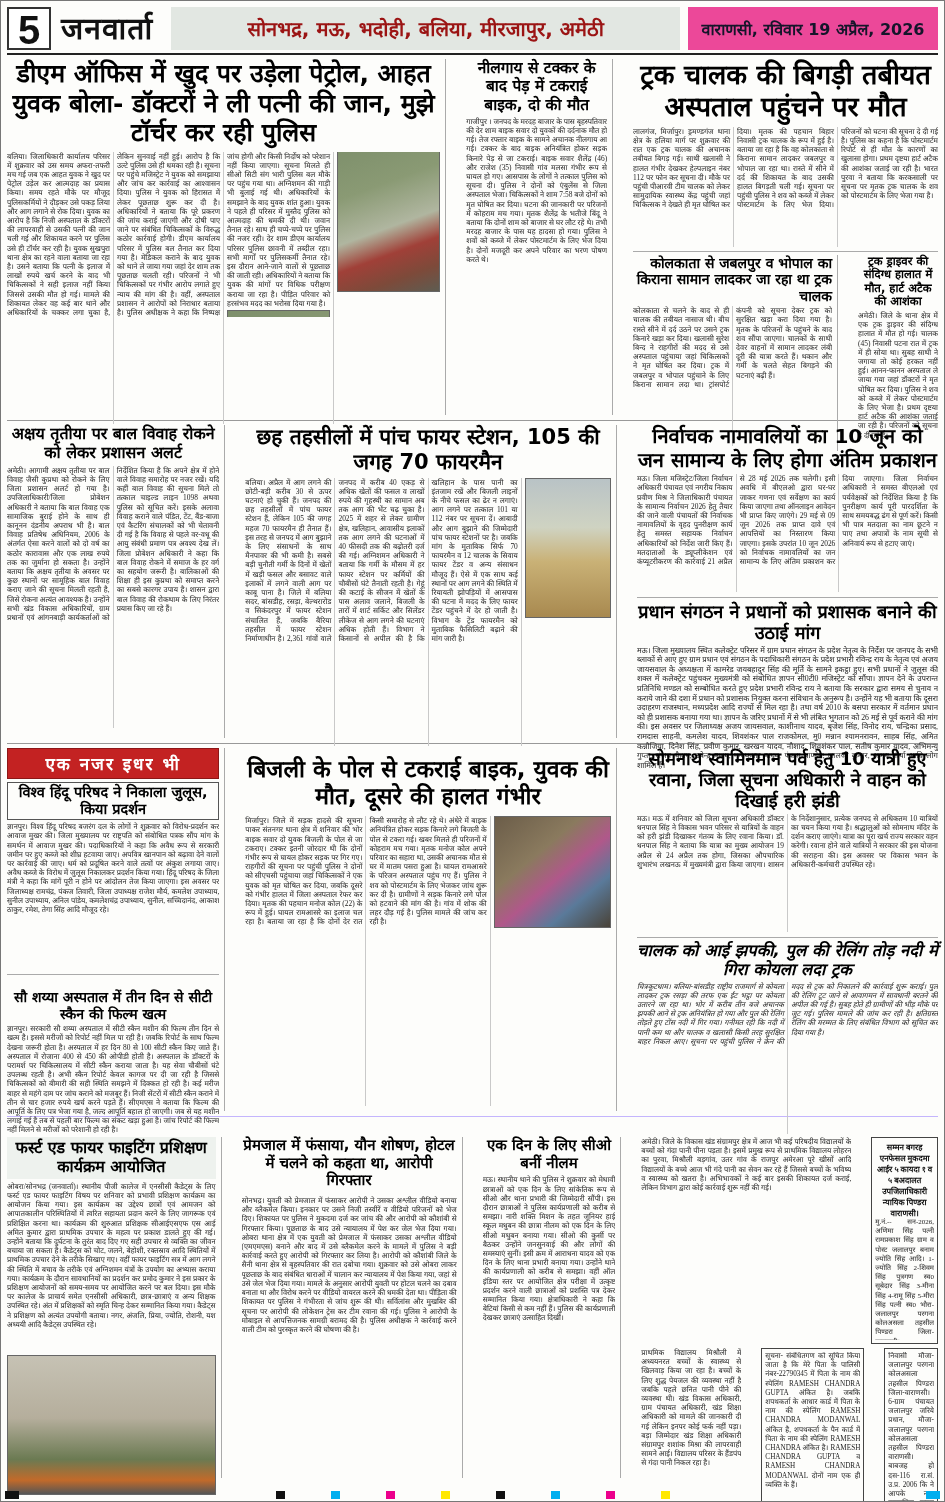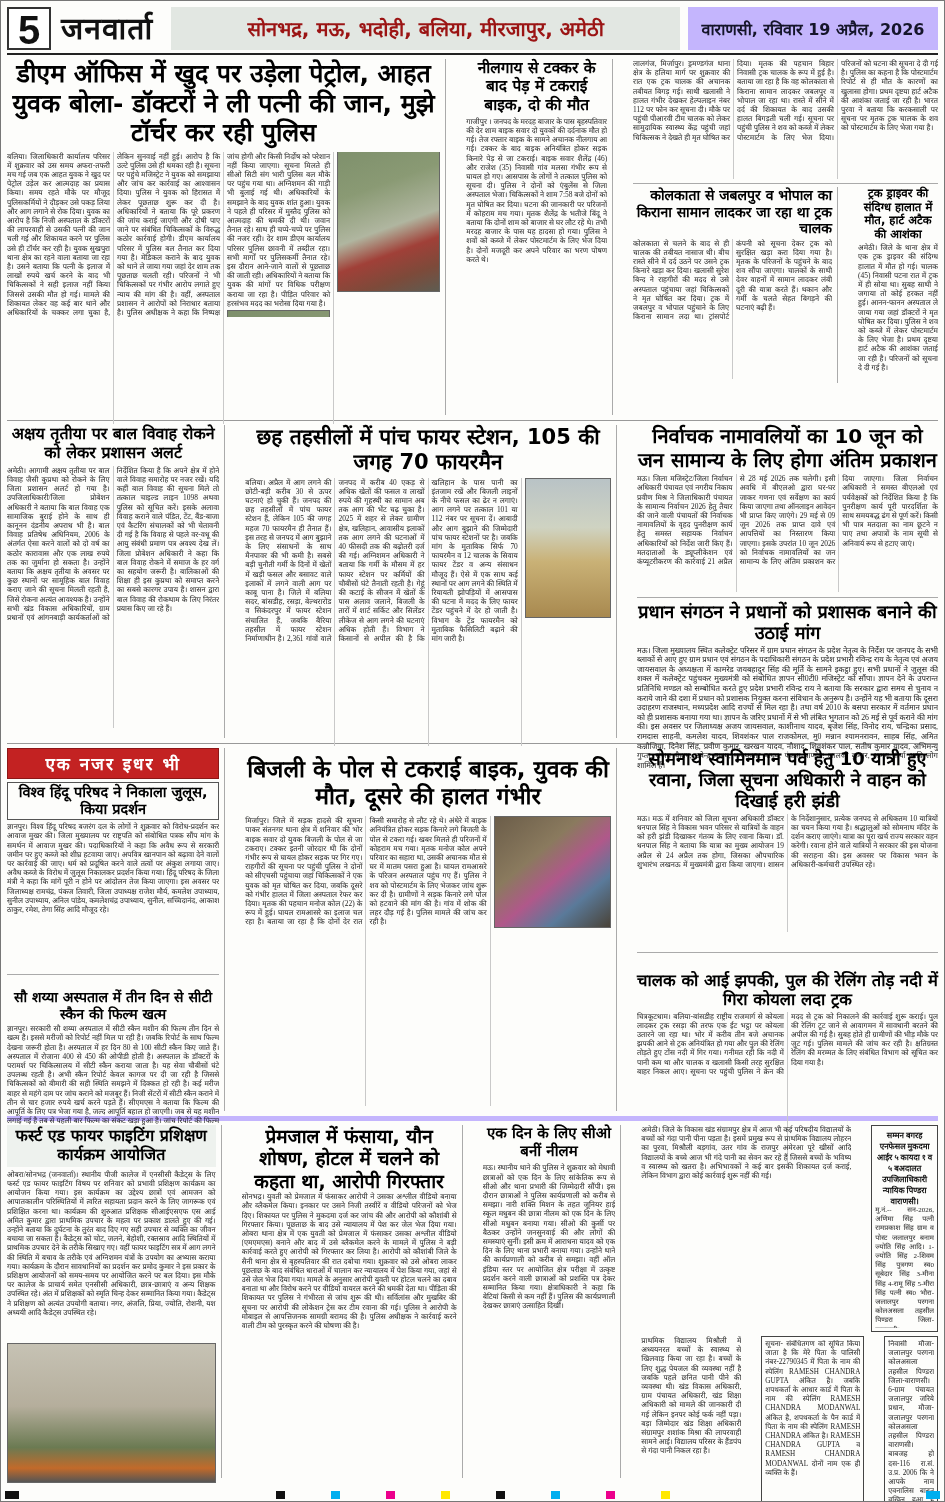--- a/index.html
+++ b/index.html
@@ -10,36 +10,36 @@
     position:relative; padding:6px 6px 12px 6px; overflow:hidden;
     border:1px solid #777;
   }
   
   .masthead { display:flex; align-items:stretch; gap:8px; height:48px; margin-bottom:4px; border-bottom:2px solid #222; padding-bottom:3px;}
   .pageno { width:44px; border:2px solid #333; background:#fff; font-family:"Liberation Sans",sans-serif;
     font-weight:bold; font-size:40px; line-height:42px; text-align:center; }
   .paper-name { font-family:"DejaVu Sans",sans-serif; font-weight:bold; font-size:30px; line-height:44px; letter-spacing:1px; padding:0 10px 0 2px; white-space:nowrap;}
   .editions { flex:1; background:#e2e7e2; color:#9b1414; font-weight:bold; font-size:20px;
     display:flex; align-items:center; justify-content:center; font-family:"DejaVu Sans",sans-serif;}
-  .dateline { width:250px; background:#c4b5fd; color:#15152a; font-weight:bold; font-size:16px;
+  .dateline { width:250px; background:#ec4899; color:#15152a; font-weight:bold; font-size:16px;
     display:flex; align-items:center; justify-content:center; font-family:"DejaVu Sans",sans-serif;}
   
   .h-xl { font-family:"DejaVu Sans",sans-serif; font-weight:bold; text-align:center; line-height:1.18; color:#000;}
   .body-txt { font-size:7.4px; line-height:9.2px; text-align:justify; overflow:hidden; color:#1c1c1c;}
   .cols-2 { column-count:2; column-gap:7px; column-rule:1px solid #c9c9c9;}
   .cols-3 { column-count:3; column-gap:7px; column-rule:1px solid #c9c9c9;}
   .cols-4 { column-count:4; column-gap:7px; column-rule:1px solid #c9c9c9;}
   .row { display:flex; gap:20px; }
   .vline-r { border-right:1px solid #aaa; padding-right:5px; }
   .photo { width:100%; border:1px solid #666; }
   
   .row1 { height:356px; margin-bottom:5px; }
   .row2 { height:318px; margin-bottom:5px; border-top:1px solid #999; padding-top:4px;}
   .row3 { height:368px; margin-bottom:5px; border-top:1px solid #999; padding-top:4px;}
-  .row4 { height:362px; border-top:5px solid #c4b5fd; padding-top:4px;}
+  .row4 { height:362px; border-top:1px solid #c4b5fd; padding-top:20px;}
   .c-a { width:455px; } .c-b { width:152px; } .c-c { width:316px; }
   .c-d { width:226px; } .c-e { width:385px; } .c-f { width:312px; }
   .c-g { width:226px; } .c-h { width:233px; } .c-i { width:146px; } .c-j { width:313px; }
   .banner-red { background:#c32222; color:#fff; font-family:"DejaVu Sans",sans-serif; font-weight:bold;
     font-size:17px; text-align:center; padding:3px 12px; border:1px solid #8c1717; margin-bottom:3px; letter-spacing:2px;}
   .boxed { border:1px solid #444; padding:3px; }
   .notice-title { font-weight:bold; font-size:8px; text-align:center; }
   .photo-art1 { height:148px; background:
       linear-gradient(160deg,#7d8f6b 0%,#8a9a74 30%,#b0b6a0 55%,#a04038 70%,#7d4a3a 85%,#5d5d52 100%);}
   .photo-fire { height:140px; background:
@@ -73,20 +73,21 @@
       <div class="body-txt cols-4" style="height:272px;">
         <span>बलिया। जिलाधिकारी कार्यालय परिसर में शुक्रवार को उस समय अफरा-तफरी मच गई जब एक आहत युवक ने खुद पर पेट्रोल उड़ेल कर आत्मदाह का प्रयास किया। समय रहते मौके पर मौजूद पुलिसकर्मियों ने दौड़कर उसे पकड़ लिया और आग लगाने से रोक दिया। युवक का आरोप है कि निजी अस्पताल के डॉक्टरों की लापरवाही से उसकी पत्नी की जान चली गई और शिकायत करने पर पुलिस उसे ही टॉर्चर कर रही है। युवक सुखपुरा थाना क्षेत्र का रहने वाला बताया जा रहा है। उसने बताया कि पत्नी के इलाज में लाखों रुपये खर्च करने के बाद भी चिकित्सकों ने सही इलाज नहीं किया जिससे उसकी मौत हो गई। मामले की शिकायत लेकर वह कई बार थाने और अधिकारियों के चक्कर लगा चुका है, लेकिन सुनवाई नहीं हुई। आरोप है कि उल्टे पुलिस उसे ही धमका रही है। सूचना पर पहुंचे मजिस्ट्रेट ने युवक को समझाया और जांच कर कार्रवाई का आश्वासन दिया। पुलिस ने युवक को हिरासत में लेकर पूछताछ शुरू कर दी है। अधिकारियों ने बताया कि पूरे प्रकरण की जांच कराई जाएगी और दोषी पाए जाने पर संबंधित चिकित्सकों के विरुद्ध कठोर कार्रवाई होगी। डीएम कार्यालय परिसर में पुलिस बल तैनात कर दिया गया है। मेडिकल कराने के बाद युवक को थाने ले जाया गया जहां देर शाम तक पूछताछ चलती रही। परिजनों ने भी चिकित्सकों पर गंभीर आरोप लगाते हुए न्याय की मांग की है। वहीं, अस्पताल प्रशासन ने आरोपों को निराधार बताया है। पुलिस अधीक्षक ने कहा कि निष्पक्ष जांच होगी और किसी निर्दोष को परेशान नहीं किया जाएगा। सूचना मिलते ही सीओ सिटी संग भारी पुलिस बल मौके पर पहुंच गया था। अग्निशमन की गाड़ी भी बुलाई गई थी। अधिकारियों के समझाने के बाद युवक शांत हुआ। युवक ने पहले ही परिसर में मुस्तैद पुलिस को आत्मदाह की धमकी दी थी। जवान तैनात रहे। साथ ही चप्पे-चप्पे पर पुलिस की नजर रही। देर शाम डीएम कार्यालय परिसर पुलिस छावनी में तब्दील रहा। सभी मार्गों पर पुलिसकर्मी तैनात रहे। इस दौरान आने-जाने वालों से पूछताछ की जाती रही। अधिकारियों ने बताया कि युवक की मांगों पर विधिक परीक्षण कराया जा रहा है। पीड़ित परिवार को हरसंभव मदद का भरोसा दिया गया है।</span>
         <span class="photo photo-art1" style="display:block; margin:2px 0;"></span>
       </div>
     </div>
     <div class="c-b vline-r">
       <div class="h-xl" style="font-size:15.5px; margin-bottom:3px;">नीलगाय से टक्कर के बाद पेड़ में टकराई बाइक, दो की मौत</div>
       <div class="body-txt" style="height:304px;">गाजीपुर । जनपद के मरदह बाजार के पास बृहस्पतिवार की देर शाम बाइक सवार दो युवकों की दर्दनाक मौत हो गई। तेज रफ्तार बाइक के सामने अचानक नीलगाय आ गई। टक्कर के बाद बाइक अनियंत्रित होकर सड़क किनारे पेड़ से जा टकराई। बाइक सवार शैलेंद्र (46) और राजेश (35) निवासी गांव मलसा गंभीर रूप से घायल हो गए। आसपास के लोगों ने तत्काल पुलिस को सूचना दी। पुलिस ने दोनों को एंबुलेंस से जिला अस्पताल भेजा। चिकित्सकों ने शाम 7:58 बजे दोनों को मृत घोषित कर दिया। घटना की जानकारी पर परिजनों में कोहराम मच गया। मृतक शैलेंद्र के भतीजे बिंदू ने बताया कि दोनों शाम को बाजार से घर लौट रहे थे। तभी मरदह बाजार के पास यह हादसा हो गया। पुलिस ने शवों को कब्जे में लेकर पोस्टमार्टम के लिए भेज दिया है। दोनों मजदूरी कर अपने परिवार का भरण पोषण करते थे।</div>
     </div>
     <div class="c-c">
+      <div class="h-xl" style="font-size:27px; margin-bottom:4px;">ट्रक चालक की बिगड़ी तबीयत अस्पताल पहुंचने पर मौत</div>
       <div class="body-txt cols-3" style="height:120px;">लालगंज, मिर्जापुर। ड्रमण्डगंज थाना क्षेत्र के हलिया मार्ग पर शुक्रवार की रात एक ट्रक चालक की अचानक तबीयत बिगड़ गई। साथी खलासी ने हालत गंभीर देखकर हेल्पलाइन नंबर 112 पर फोन कर सूचना दी। मौके पर पहुंची पीआरवी टीम चालक को लेकर सामुदायिक स्वास्थ्य केंद्र पहुंची जहां चिकित्सक ने देखते ही मृत घोषित कर दिया। मृतक की पहचान बिहार निवासी ट्रक चालक के रूप में हुई है। बताया जा रहा है कि वह कोलकाता से किराना सामान लादकर जबलपुर व भोपाल जा रहा था। रास्ते में सीने में दर्द की शिकायत के बाद उसकी हालत बिगड़ती चली गई। सूचना पर पहुंची पुलिस ने शव को कब्जे में लेकर पोस्टमार्टम के लिए भेज दिया। परिजनों को घटना की सूचना दे दी गई है। पुलिस का कहना है कि पोस्टमार्टम रिपोर्ट से ही मौत के कारणों का खुलासा होगा। प्रथम दृष्टया हार्ट अटैक की आशंका जताई जा रही है। भारत पुरवा ने बताया कि करकसाली पर सूचना पर मृतक ट्रक चालक के शव को पोस्टमार्टम के लिए भेजा गया है।</div>
       <div class="row" style="margin-top:4px; border-top:1px solid #aaa; padding-top:3px;">
         <div style="width:205px;" class="vline-r">
           <div class="h-xl" style="font-size:14px; margin-bottom:2px;text-align:right;">कोलकाता से जबलपुर व भोपाल का किराना सामान लादकर जा रहा था ट्रक चालक</div>
           <div class="body-txt cols-2" style="height:140px;">कोलकाता से चलने के बाद से ही चालक की तबीयत नासाज थी। बीच रास्ते सीने में दर्द उठने पर उसने ट्रक किनारे खड़ा कर दिया। खलासी सुरेश बिन्द ने राहगीरों की मदद से उसे अस्पताल पहुंचाया जहां चिकित्सकों ने मृत घोषित कर दिया। ट्रक में जबलपुर व भोपाल पहुंचाने के लिए किराना सामान लदा था। ट्रांसपोर्ट कंपनी को सूचना देकर ट्रक को सुरक्षित खड़ा करा दिया गया है। मृतक के परिजनों के पहुंचने के बाद शव सौंपा जाएगा। चालकों के साथी देवर वाहनों में सामान लादकर लंबी दूरी की यात्रा करते हैं। थकान और गर्मी के चलते सेहत बिगड़ने की घटनाएं बढ़ी हैं।</div>
         </div>
         <div style="flex:1;">
           <div class="h-xl" style="font-size:11.5px; margin-bottom:2px;">ट्रक ड्राइवर की संदिग्ध हालात में मौत, हार्ट अटैक की आशंका</div>
           <div class="body-txt" style="height:140px;">अमेठी। जिले के थाना क्षेत्र में एक ट्रक ड्राइवर की संदिग्ध हालात में मौत हो गई। चालक (45) निवासी पटना रात में ट्रक में ही सोया था। सुबह साथी ने जगाया तो कोई हरकत नहीं हुई। आनन-फानन अस्पताल ले जाया गया जहां डॉक्टरों ने मृत घोषित कर दिया। पुलिस ने शव को कब्जे में लेकर पोस्टमार्टम के लिए भेजा है। प्रथम दृष्टया हार्ट अटैक की आशंका जताई जा रही है। परिजनों को सूचना दे दी गई है।</div>
         </div>
@@ -135,35 +136,35 @@
       <div class="body-txt cols-3" style="height:290px;">
         <span>मिर्जापुर। जिले में सड़क हादसे की सूचना पाकर संतनगर थाना क्षेत्र में शनिवार की भोर बाइक सवार दो युवक बिजली के पोल से जा टकराए। टक्कर इतनी जोरदार थी कि दोनों गंभीर रूप से घायल होकर सड़क पर गिर गए। राहगीरों की सूचना पर पहुंची पुलिस ने दोनों को सीएचसी पहुंचाया जहां चिकित्सकों ने एक युवक को मृत घोषित कर दिया, जबकि दूसरे को गंभीर हालत में जिला अस्पताल रेफर कर दिया। मृतक की पहचान मनोज कोल (22) के रूप में हुई। घायल रामआसरे का इलाज चल रहा है। बताया जा रहा है कि दोनों देर रात किसी समारोह से लौट रहे थे। अंधेरे में बाइक अनियंत्रित होकर सड़क किनारे लगे बिजली के पोल से टकरा गई। खबर मिलते ही परिजनों में कोहराम मच गया। मृतक मनोज कोल अपने परिवार का सहारा था, उसकी अचानक मौत से घर में मातम पसरा हुआ है। घायल रामआसरे के परिजन अस्पताल पहुंच गए हैं। पुलिस ने शव को पोस्टमार्टम के लिए भेजकर जांच शुरू कर दी है। ग्रामीणों ने सड़क किनारे लगे पोल को हटवाने की मांग की है। गांव में शोक की लहर दौड़ गई है। पुलिस मामले की जांच कर रही है।</span>
         <span class="photo photo-bijli" style="display:block; margin:2px 0;"></span>
       </div>
     </div>
     <div class="c-f">
       <div>
         <div class="h-xl" style="font-size:18px; margin-bottom:2px;">सोमनाथ स्वामिनमान पर्व हेतु 10 यात्री हुए रवाना, जिला सूचना अधिकारी ने वाहन को दिखाई हरी झंडी</div>
         <div class="body-txt cols-2" style="height:118px;">मऊ। मऊ में शनिवार को जिला सूचना अधिकारी डॉक्टर धनपाल सिंह ने विकास भवन परिसर से यात्रियों के वाहन को हरी झंडी दिखाकर गंतव्य के लिए रवाना किया। डॉ. धनपाल सिंह ने बताया कि यात्रा का मुख्य आयोजन 19 अप्रैल से 24 अप्रैल तक होगा, जिसका औपचारिक शुभारंभ लखनऊ में मुख्यमंत्री द्वारा किया जाएगा। शासन के निर्देशानुसार, प्रत्येक जनपद से अधिकतम 10 यात्रियों का चयन किया गया है। श्रद्धालुओं को सोमनाथ मंदिर के दर्शन कराए जाएंगे। यात्रा का पूरा खर्च राज्य सरकार वहन करेगी। रवाना होने वाले यात्रियों ने सरकार की इस योजना की सराहना की। इस अवसर पर विकास भवन के अधिकारी-कर्मचारी उपस्थित रहे।</div>
       </div>
-      <div style="margin-top:20px; border-top:1px solid #aaa; padding-top:18px;">
+      <div style="margin-top:5px; border-top:1px solid #aaa; padding-top:3px;font-style:italic;">
         <div class="h-xl" style="font-size:16.5px; margin-bottom:2px;">चालक को आई झपकी, पुल की रेलिंग तोड़ नदी में गिरा कोयला लदा ट्रक</div>
         <div class="body-txt cols-2" style="height:152px;">चित्रकूटधाम। बलिया-बांसडीह राष्ट्रीय राजमार्ग से कोयला लादकर ट्रक रसड़ा की तरफ एक ईंट भट्ठा पर कोयला उतारने जा रहा था। भोर में करीब तीन बजे अचानक झपकी आने से ट्रक अनियंत्रित हो गया और पुल की रेलिंग तोड़ते हुए टोंस नदी में गिर गया। गनीमत रही कि नदी में पानी कम था और चालक व खलासी किसी तरह सुरक्षित बाहर निकल आए। सूचना पर पहुंची पुलिस ने क्रेन की मदद से ट्रक को निकालने की कार्रवाई शुरू कराई। पुल की रेलिंग टूट जाने से आवागमन में सावधानी बरतने की अपील की गई है। सुबह होते ही ग्रामीणों की भीड़ मौके पर जुट गई। पुलिस मामले की जांच कर रही है। क्षतिग्रस्त रेलिंग की मरम्मत के लिए संबंधित विभाग को सूचित कर दिया गया है।</div>
       </div>
     </div>
   </div>
 
   <div class="row row4">
     <div class="c-g vline-r">
       <div class="h-xl" style="font-size:16px; margin-bottom:3px; background:#eef2ee; padding:2px;">फर्स्ट एड फायर फाइटिंग प्रशिक्षण कार्यक्रम आयोजित</div>
       <div class="body-txt" style="height:170px;">ओबरा/सोनभद्र (जनवार्ता)। स्थानीय पीजी कालेज में एनसीसी कैडेट्स के लिए फर्स्ट एड फायर फाइटिंग विषय पर शनिवार को प्रभावी प्रशिक्षण कार्यक्रम का आयोजन किया गया। इस कार्यक्रम का उद्देश्य छात्रों एवं आमजन को आपातकालीन परिस्थितियों में त्वरित सहायता प्रदान करने के लिए जागरूक एवं प्रशिक्षित करना था। कार्यक्रम की शुरुआत प्रशिक्षक सीआईएसएफ एस आई अमित कुमार द्वारा प्राथमिक उपचार के महत्व पर प्रकाश डालते हुए की गई। उन्होंने बताया कि दुर्घटना के तुरंत बाद दिए गए सही उपचार से व्यक्ति का जीवन बचाया जा सकता है। कैडेट्स को चोट, जलने, बेहोशी, रक्तस्राव आदि स्थितियों में प्राथमिक उपचार देने के तरीके सिखाए गए। वहीं फायर फाइटिंग सत्र में आग लगने की स्थिति में बचाव के तरीके एवं अग्निशमन यंत्रों के उपयोग का अभ्यास कराया गया। कार्यक्रम के दौरान सावधानियों का प्रदर्शन कर प्रमोद कुमार ने इस प्रकार के प्रशिक्षण आयोजनों को समय-समय पर आयोजित करने पर बल दिया। इस मौके पर कालेज के प्राचार्य समेत एनसीसी अधिकारी, छात्र-छात्राएं व अन्य शिक्षक उपस्थित रहे। अंत में प्रशिक्षकों को स्मृति चिन्ह देकर सम्मानित किया गया। कैडेट्स ने प्रशिक्षण को अत्यंत उपयोगी बताया। नगर, अंजलि, प्रिया, ज्योति, रोशनी, यश अध्ययी आदि कैडेट्स उपस्थित रहे।</div>
       <div class="photo photo-aid" style="margin-top:3px;"></div>
     </div>
     <div class="c-h vline-r">
-      <div class="h-xl" style="font-size:19px; margin-bottom:0;">प्रेमजाल में फंसाया, यौन शोषण, होटल में चलने को कहता था, आरोपी गिरफ्तार</div>
+      <div class="h-xl" style="font-size:15px; margin-bottom:6px;">प्रेमजाल में फंसाया, यौन शोषण, होटल में चलने को कहता था, आरोपी गिरफ्तार</div>
       <div class="body-txt" style="height:312px;">सोनभद्र। युवती को प्रेमजाल में फंसाकर आरोपी ने उसका अश्लील वीडियो बनाया और ब्लैकमेल किया। इनकार पर उसने निजी तस्वीरें व वीडियो परिजनों को भेज दिए। शिकायत पर पुलिस ने मुकदमा दर्ज कर जांच की और आरोपी को कौशांबी से गिरफ्तार किया। पूछताछ के बाद उसे न्यायालय में पेश कर जेल भेज दिया गया। ओबरा थाना क्षेत्र में एक युवती को प्रेमजाल में फंसाकर उसका अश्लील वीडियो (एमएमएस) बनाने और बाद में उसे ब्लैकमेल करने के मामले में पुलिस ने बड़ी कार्रवाई करते हुए आरोपी को गिरफ्तार कर लिया है। आरोपी को कौशांबी जिले के सैनी थाना क्षेत्र से बृहस्पतिवार की रात दबोचा गया। शुक्रवार को उसे ओबरा लाकर पूछताछ के बाद संबंधित धाराओं में चालान कर न्यायालय में पेश किया गया, जहां से उसे जेल भेज दिया गया। मामले के अनुसार आरोपी युवती पर होटल चलने का दबाव बनाता था और विरोध करने पर वीडियो वायरल करने की धमकी देता था। पीड़िता की शिकायत पर पुलिस ने गंभीरता से जांच शुरू की थी। सर्विलांस और मुखबिर की सूचना पर आरोपी की लोकेशन ट्रेस कर टीम रवाना की गई। पुलिस ने आरोपी के मोबाइल से आपत्तिजनक सामग्री बरामद की है। पुलिस अधीक्षक ने कार्रवाई करने वाली टीम को पुरस्कृत करने की घोषणा की है।</div>
     </div>
     <div class="c-i vline-r">
       <div class="h-xl" style="font-size:15px; margin-bottom:3px;">एक दिन के लिए सीओ बनीं नीलम</div>
       <div class="body-txt" style="height:312px;">मऊ। स्थानीय थाने की पुलिस ने शुक्रवार को मेधावी छात्राओं को एक दिन के लिए सांकेतिक रूप से सीओ और थाना प्रभारी की जिम्मेदारी सौंपी। इस दौरान छात्राओं ने पुलिस कार्यप्रणाली को करीब से समझा। नारी शक्ति मिशन के तहत जूनियर हाई स्कूल मधुबन की छात्रा नीलम को एक दिन के लिए सीओ मधुबन बनाया गया। सीओ की कुर्सी पर बैठकर उन्होंने जनसुनवाई की और लोगों की समस्याएं सुनीं। इसी क्रम में आराधना यादव को एक दिन के लिए थाना प्रभारी बनाया गया। उन्होंने थाने की कार्यप्रणाली को करीब से समझा। वहीं ऑल इंडिया स्तर पर आयोजित क्षेत्र परीक्षा में उत्कृष्ट प्रदर्शन करने वाली छात्राओं को प्रशस्ति पत्र देकर सम्मानित किया गया। क्षेत्राधिकारी ने कहा कि बेटियां किसी से कम नहीं हैं। पुलिस की कार्यप्रणाली देखकर छात्राएं उत्साहित दिखीं।</div>
     </div>
     <div class="c-j">
       <div class="row">
         <div style="width:210px;">
           <div class="body-txt" style="height:118px;">अमेठी। जिले के विकास खंड संग्रामपुर क्षेत्र में आज भी कई परिषदीय विद्यालयों के बच्चों को गंदा पानी पीना पड़ता है। इसमें प्रमुख रूप से प्राथमिक विद्यालय लोहरन का पुरवा, मिश्रौली बड़गांव, उतर गांव के राजपुर अमेरआ पूरे खीसों आदि विद्यालयों के बच्चे आज भी गंदे पानी का सेवन कर रहे हैं जिससे बच्चों के भविष्य व स्वास्थ्य को खतरा है। अभिभावकों ने कई बार इसकी शिकायत दर्ज कराई, लेकिन विभाग द्वारा कोई कार्रवाई शुरू नहीं की गई।</div>

